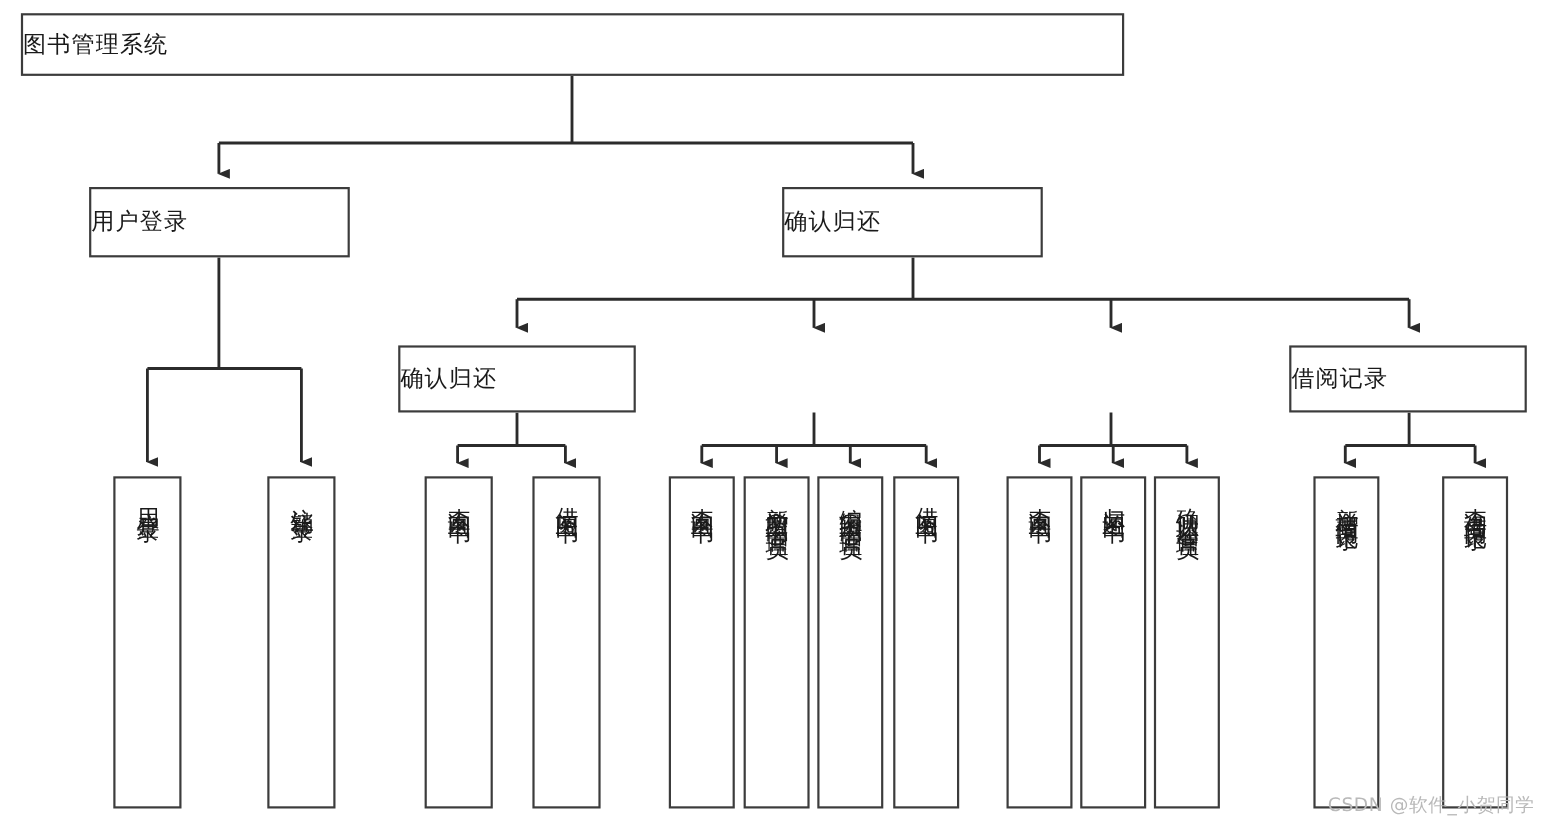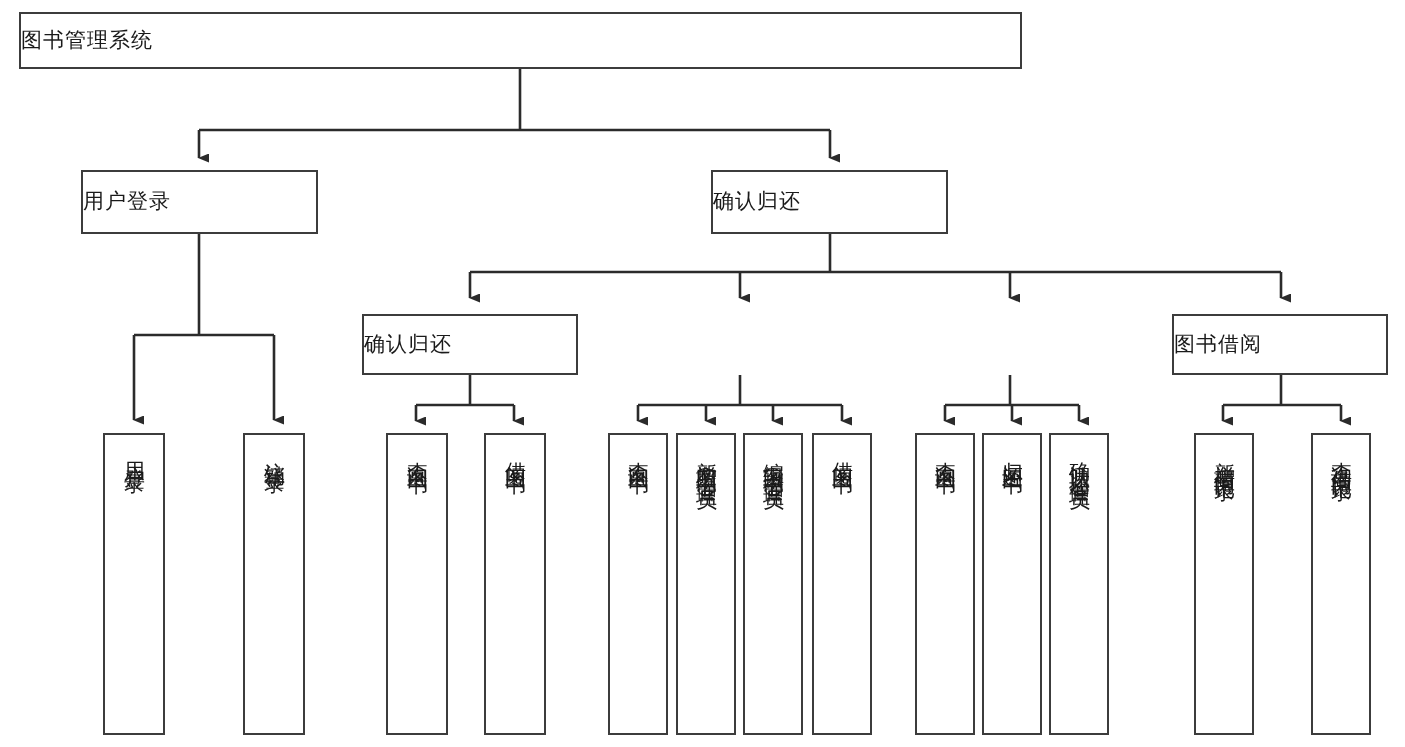--- a/index.html
+++ b/index.html
@@ -126,21 +126,21 @@
     <span class="lbl">用户登录</span>
   </div>
   <div class="node h-node" style="left:711px;top:170px;width:237px;height:64px;">
     <span class="lbl">确认归还</span>
   </div>
 
   <div class="node h-node" style="left:362px;top:314px;width:216px;height:61px;">
     <span class="lbl">确认归还</span>
   </div>
   <div class="node h-node" style="left:1172px;top:314px;width:216px;height:61px;">
-    <span class="lbl">图书借阅</span>
+    <span class="lbl">借阅记录</span>
   </div>
 
   <div class="node v-node" style="left:103px;top:433px;width:62px;height:302px;">
     <span class="lbl">用户登录</span>
   </div>
   <div class="node v-node" style="left:243px;top:433px;width:62px;height:302px;">
     <span class="lbl">注销登录</span>
   </div>
 
   <div class="node v-node" style="left:386px;top:433px;width:62px;height:302px;">
@@ -173,14 +173,15 @@
     <span class="lbl">确认归还（管理员）</span>
   </div>
 
   <div class="node v-node" style="left:1194px;top:433px;width:60px;height:302px;">
     <span class="lbl">新增借阅记录</span>
   </div>
   <div class="node v-node" style="left:1311px;top:433px;width:60px;height:302px;">
     <span class="lbl">查询借阅记录</span>
   </div>
 
+  <div class="watermark">CSDN @软件_小贺同学</div>
 
 </div>
 
 </body></html>

